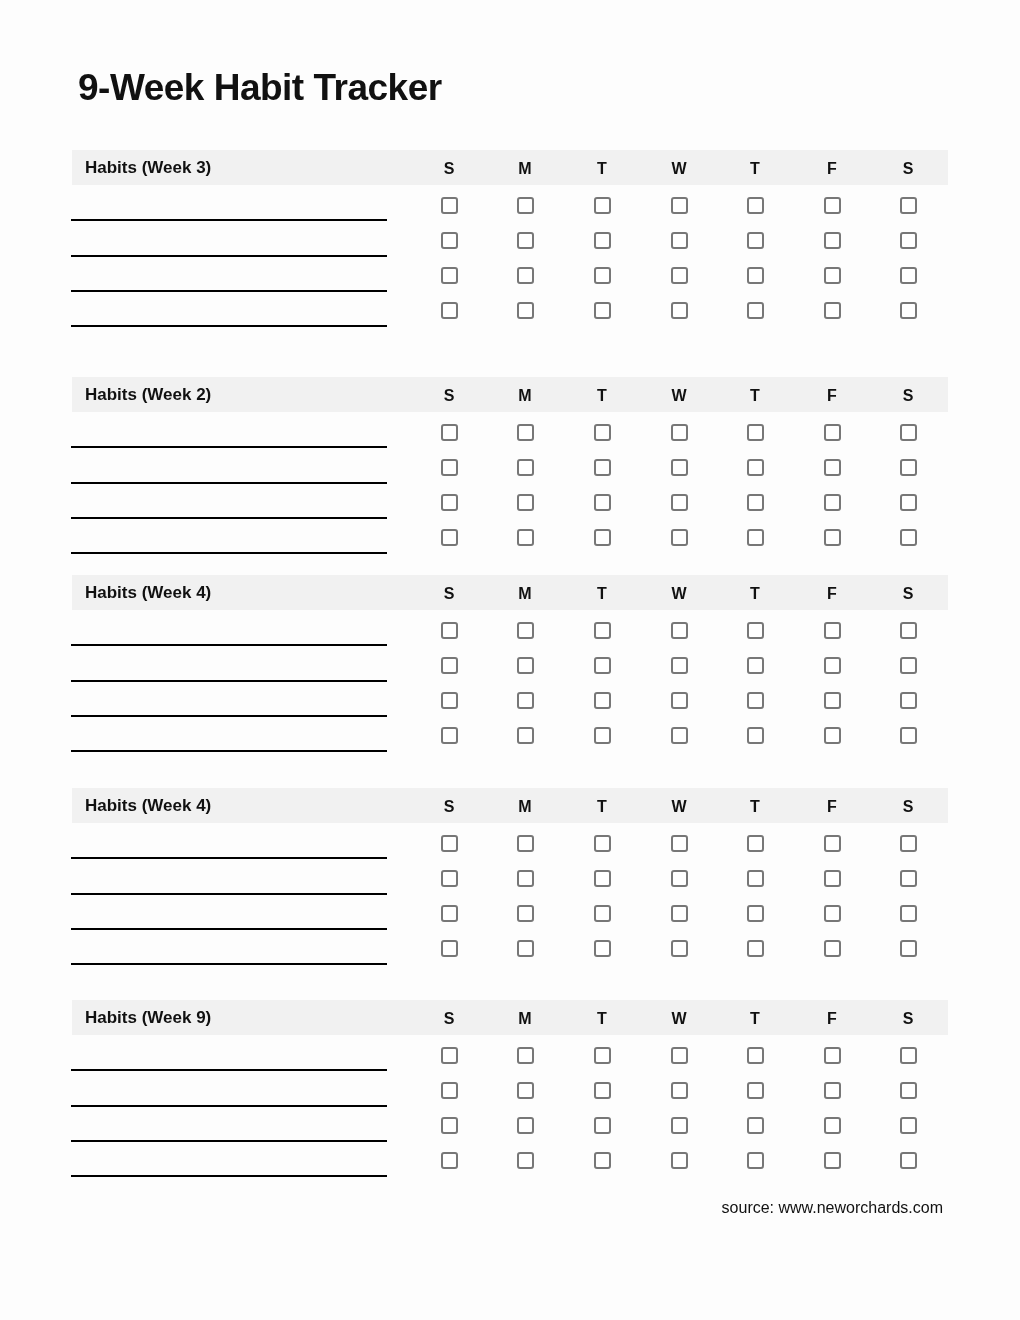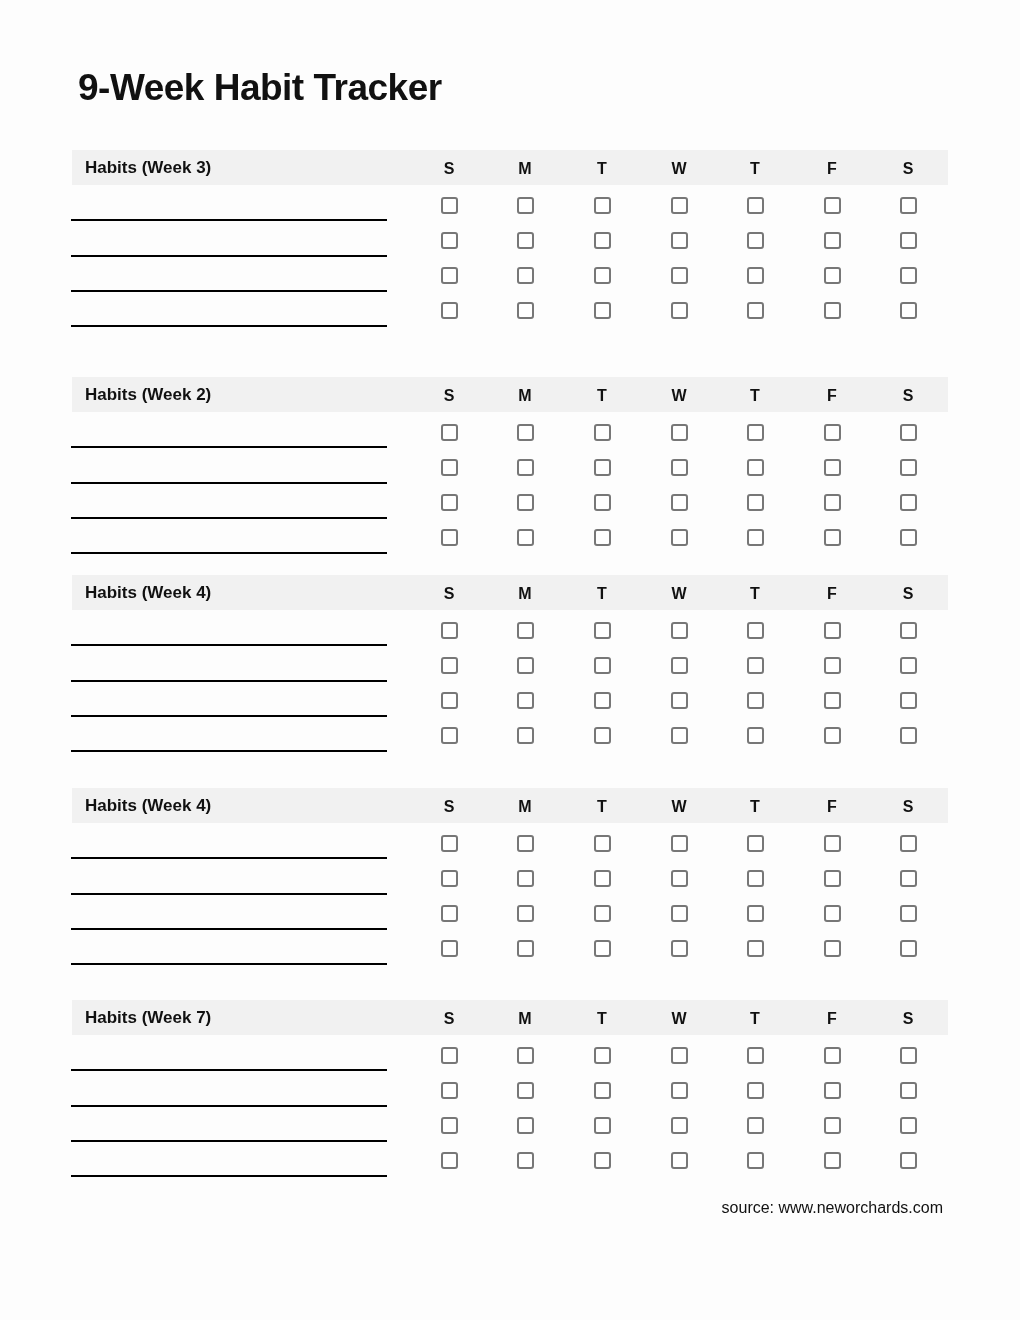--- a/index.html
+++ b/index.html
@@ -190,21 +190,21 @@
       <div class="cb" style="left: 377px; top: 152px;"></div>
       <div class="cb" style="left: 453px; top: 152px;"></div>
       <div class="cb" style="left: 530px; top: 152px;"></div>
       <div class="cb" style="left: 607px; top: 152px;"></div>
       <div class="cb" style="left: 683px; top: 152px;"></div>
       <div class="cb" style="left: 760px; top: 152px;"></div>
       <div class="cb" style="left: 836px; top: 152px;"></div>
     </div>
     <div class="section" style="top: 1000px;">
       <div class="head">
-        <span class="head-label">Habits (Week 7)</span>
+        <span class="head-label">Habits (Week 9)</span>
         <span class="day" style="left: 377px;">S</span>
         <span class="day" style="left: 453px;">M</span>
         <span class="day" style="left: 530px;">T</span>
         <span class="day" style="left: 607px;">W</span>
         <span class="day" style="left: 683px;">T</span>
         <span class="day" style="left: 760px;">F</span>
         <span class="day" style="left: 836px;">S</span>
       </div>
       <div class="line" style="top: 69px;"></div>
       <div class="cb" style="left: 377px; top: 47px;"></div>

